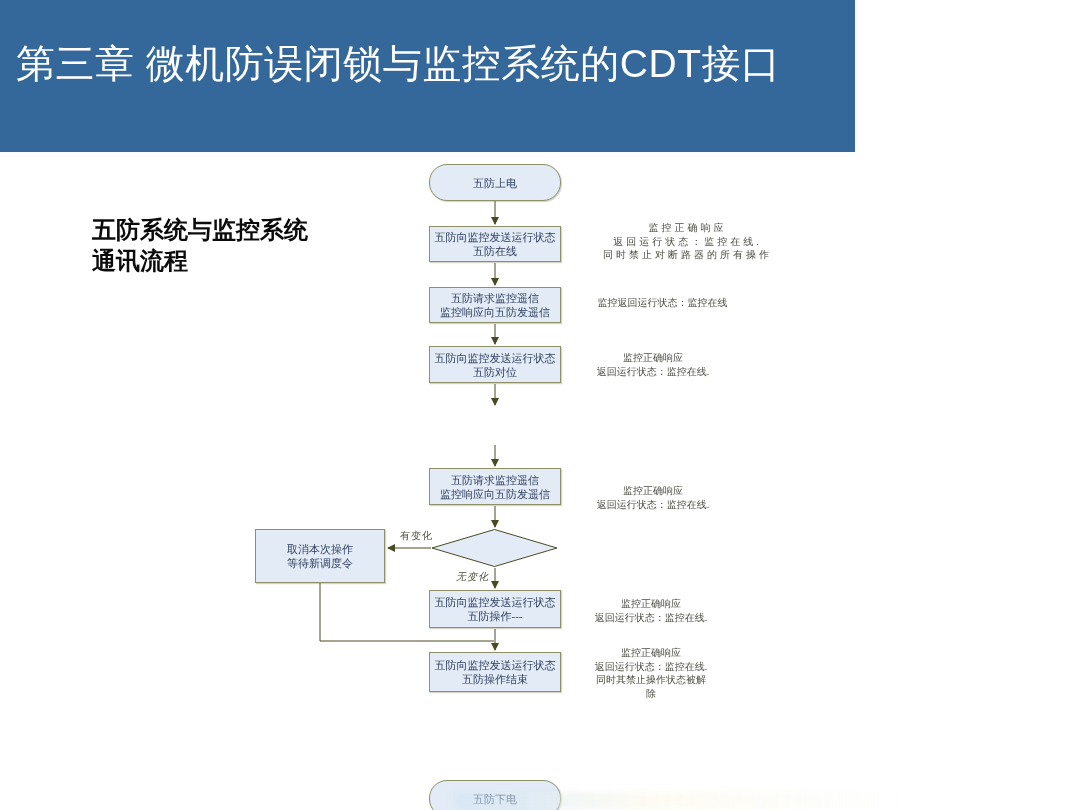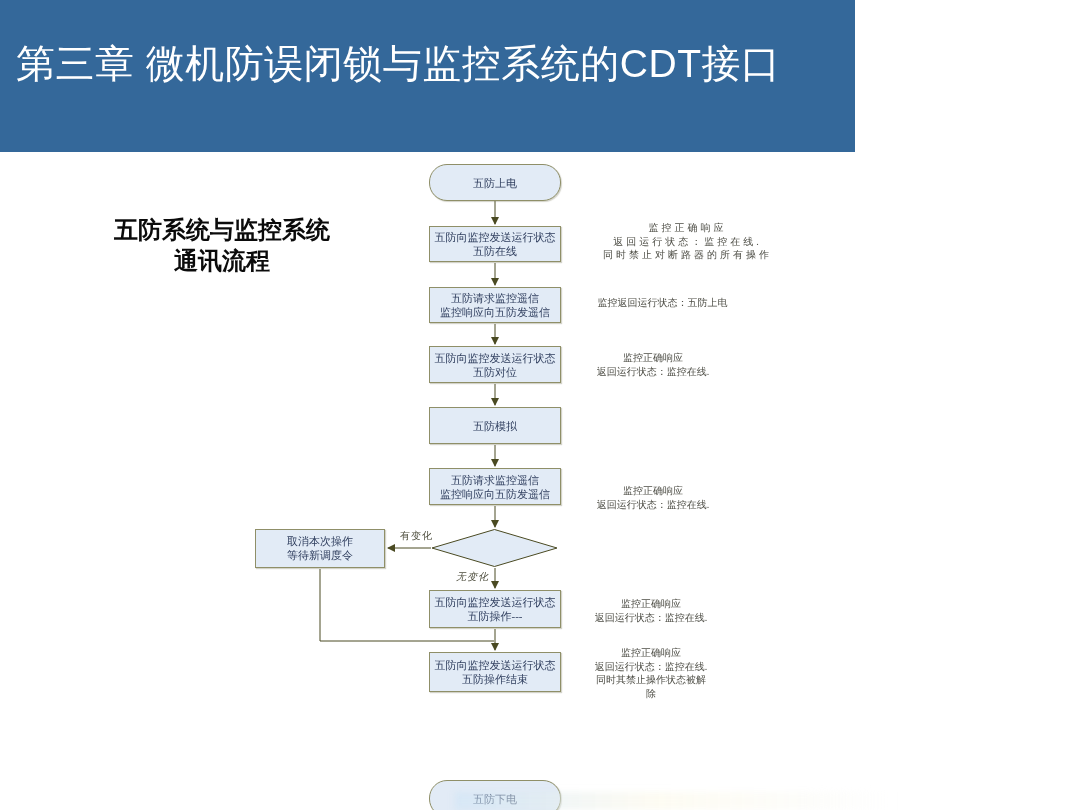--- a/index.html
+++ b/index.html
@@ -12,21 +12,21 @@
     background:var(--header-bg, #34689A);
   }
   .page-title {
     position:absolute; left:16px; top:38px; width:830px;
     color:#ffffff; font-weight:normal; font-size:39px; line-height:52px;
     white-space:nowrap; letter-spacing:0.5px;
     font-family:"Liberation Sans", sans-serif;
   }
   .caption {
     position:absolute; left:92px; top:214px; width:260px;
-    text-align:center; color:#0b0b0b; font-weight:bold;
+    text-align:left; color:#0b0b0b; font-weight:bold;
     font-size:24px; line-height:31px; white-space:pre-line;
     font-family:"Liberation Sans", sans-serif;
   }
   svg.connectors { position:absolute; left:0; top:0; }
   .node {
     position:absolute; box-sizing:border-box;
     background:var(--node-fill, #E2EBF6);
     border:1px solid var(--node-border, #8F8F68);
     box-shadow:1px 1px 1px rgba(130,130,100,0.35);
     display:flex; align-items:center; justify-content:center;
@@ -99,46 +99,45 @@
 
   <div class="node" style="left:429px;top:226px;width:132px;height:36px;">五防向监控发送运行状态
 五防在线</div>
 
   <div class="node" style="left:429px;top:287px;width:132px;height:36px;">五防请求监控遥信
 监控响应向五防发遥信</div>
 
   <div class="node" style="left:429px;top:346px;width:132px;height:37px;">五防向监控发送运行状态
 五防对位</div>
 
-  <div class="node" style="left:429px;top:407px;width:132px;height:37px;">五防模拟</div>
 
   <div class="node" style="left:429px;top:468px;width:132px;height:37px;">五防请求监控遥信
 监控响应向五防发遥信</div>
 
 
-  <div class="node" style="left:255px;top:529px;width:130px;height:39px;font-family:Liberation Mono, monospace;">取消本次操作
+  <div class="node" style="left:255px;top:529px;width:130px;height:54px;">取消本次操作
 等待新调度令</div>
 
   <div class="node" style="left:429px;top:590px;width:132px;height:38px;">五防向监控发送运行状态
 五防操作---</div>
 
   <div class="node" style="left:429px;top:652px;width:132px;height:40px;">五防向监控发送运行状态
 五防操作结束</div>
 
   <div class="node terminal" style="left:429px;top:732px;width:132px;height:37px;margin-top:48px;">五防下电</div>
 
   <div class="branch" style="left:400px;top:529px;">有变化</div>
 
   <div class="branch" style="left:456px;top:570px;font-style:italic;">无变化</div>
 
   <div class="ann spread" style="left:580px;top:221px;width:215px;">监控正确响应
 返回运行状态：监控在线.
 同时禁止对断路器的所有操作</div>
 
-  <div class="ann" style="left:580px;top:296px;width:165px;">监控返回运行状态：五防上电</div>
+  <div class="ann" style="left:580px;top:296px;width:165px;">监控返回运行状态：监控在线</div>
 
   <div class="ann" style="left:570px;top:351px;width:166px;">监控正确响应
 返回运行状态：监控在线.</div>
 
   <div class="ann" style="left:570px;top:484px;width:166px;">监控正确响应
 返回运行状态：监控在线.</div>
 
   <div class="ann" style="left:568px;top:597px;width:166px;">监控正确响应
 返回运行状态：监控在线.</div>
 

